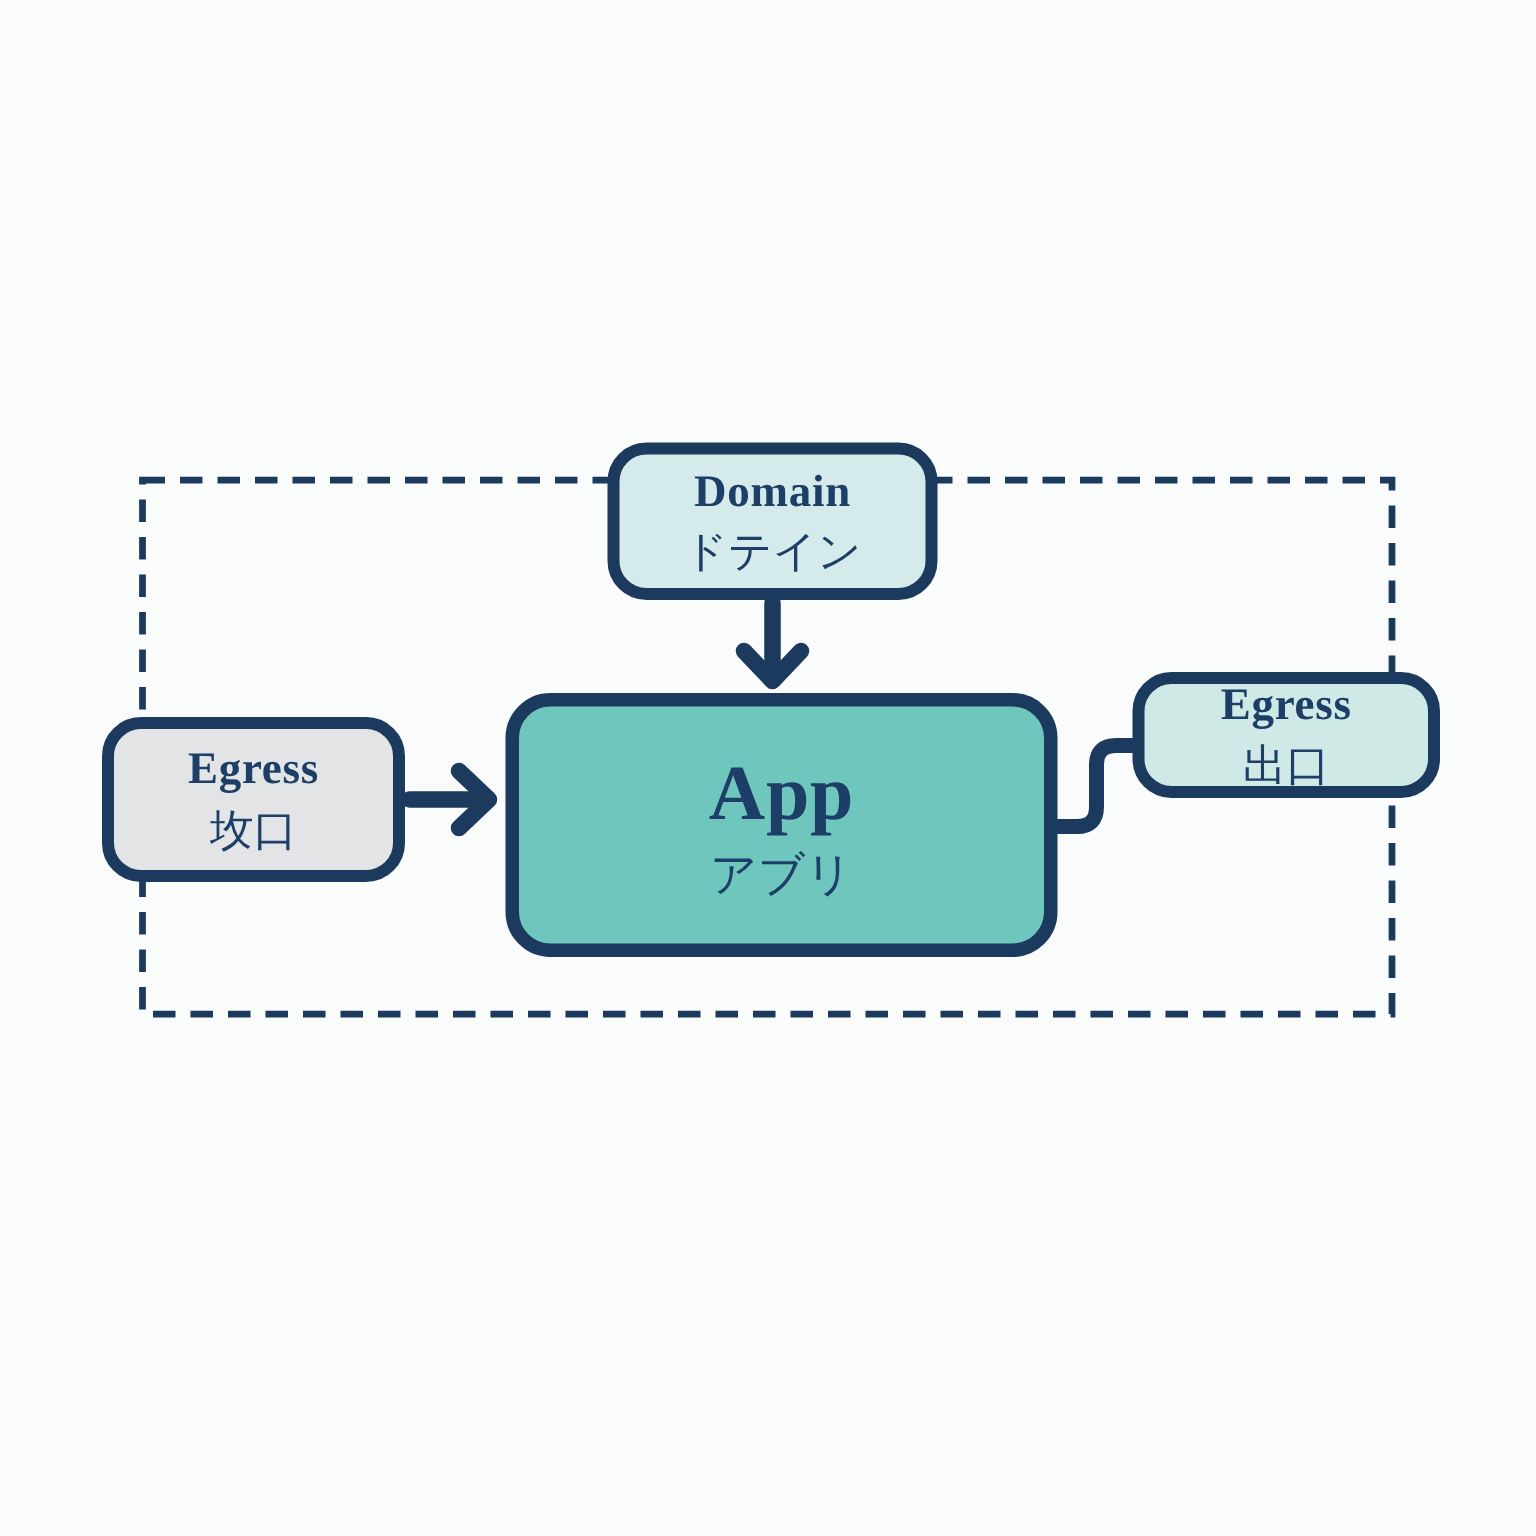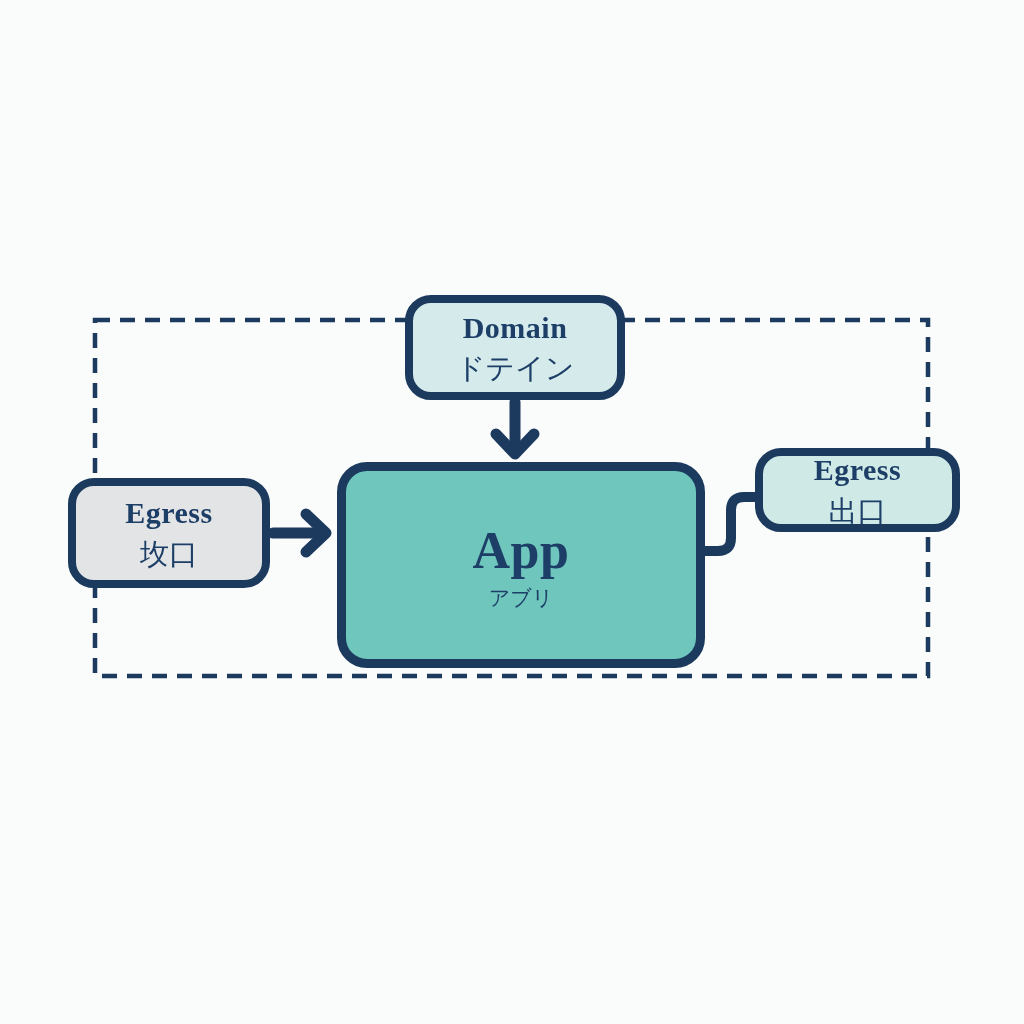--- a/index.html
+++ b/index.html
@@ -38,25 +38,25 @@
     text-align: center;
     color: var(--text);
     line-height: 1.25;
     font-family: Liberation Serif, serif;
   }
   .node .label   { font-size: 30px; font-weight: 600; letter-spacing: 0.5px; }
   .node .sublabel{ font-size: 29px; font-weight: 400; margin-top: 4px; }
 
   .node-domain  { left: 405px; top: 295px; width: 220px; height: 105px; background: var(--domain-fill); }
   .node-ingress { left:  68px; top: 478px; width: 202px; height: 110px; background: var(--ingress-fill); }
-  .node-app     { left: 337px; top: 462px; width: 368px; height: 206px; background: var(--app-fill); border-width: 9px; border-radius: 30px; }
+  .node-app     { left: 337px; top: 462px; width: 368px; height: 176px; background: var(--app-fill); border-width: 9px; border-radius: 30px; }
   .node-egress  { left: 755px; top: 448px; width: 205px; height: 84px; background: var(--egress-fill); }
 
   .node-app .label    { font-size: 52px; font-weight: 700; }
-  .node-app .sublabel { font-size: 21px; margin-top: 2px; }
+  .node-app .sublabel { font-size: 31px; margin-top: 2px; }
 
   .caption {
     position: absolute;
     left: 0; right: 0; top: 700px;
     text-align: center;
     font-size: 31px;
     font-weight: 600;
     color: var(--text);
     letter-spacing: 0.3px;
   }

